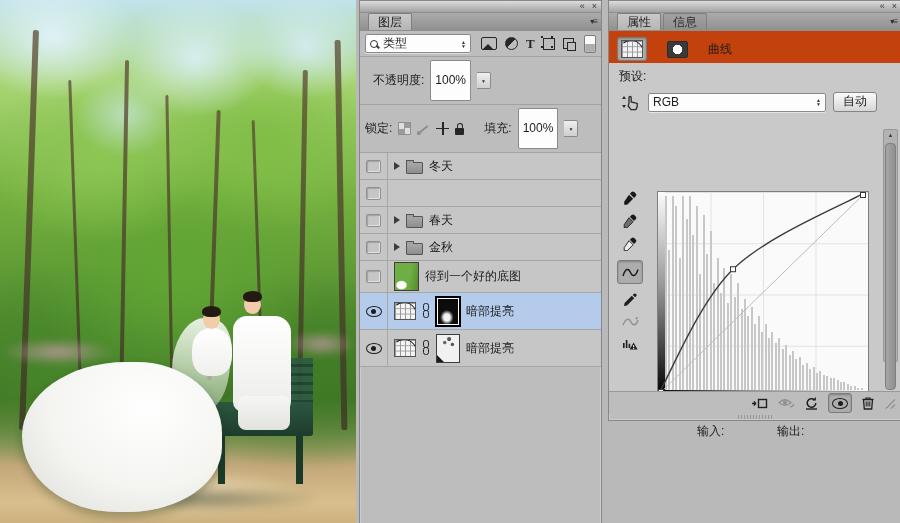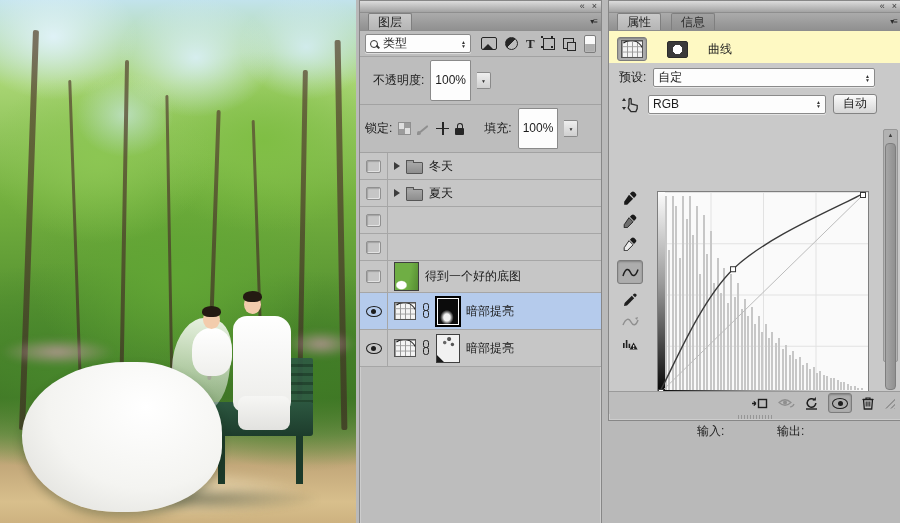--- a/index.html
+++ b/index.html
@@ -7,21 +7,21 @@
          font-family:"Liberation Sans","DejaVu Sans",sans-serif;font-size:12px;color:#1c1c1c;
          -webkit-font-smoothing:antialiased;}
   
   .panel{position:absolute;background:#bdbdbd;border:1px solid #878787;box-shadow:0 0 0 1px rgba(255,255,255,.25) inset;}
   .chrome{height:11px;background:linear-gradient(#dcdcdc,#a3a3a3);display:flex;align-items:center;justify-content:flex-end;
           border-bottom:1px solid #8e8e8e;padding:0 4px;gap:7px;}
   .chrome span{font-size:9px;line-height:9px;color:#3a3a3a;cursor:default;}
   .tabbar{height:17px;background:linear-gradient(#ababab,#909090);display:flex;align-items:flex-end;border-bottom:1px solid #8e8e8e;padding-left:8px;}
   .tab{height:16px;line-height:16px;padding:0 9px;font-size:12px;color:#222;}
   .tab.active{background:linear-gradient(#c9c9c9,#b5b5b5);border:1px solid #7f7f7f;border-bottom:none;border-radius:2px 2px 0 0;}
-  .tab.inactive{color:#2e2e2e;background:linear-gradient(#a2a2a2,#8f8f8f);border:1px solid #7f7f7f;border-bottom:none;margin-left:10px;border-radius:2px 2px 0 0;}
+  .tab.inactive{color:#2e2e2e;background:linear-gradient(#a2a2a2,#8f8f8f);border:1px solid #7f7f7f;border-bottom:none;margin-left:2px;border-radius:2px 2px 0 0;}
   .panelmenu{margin-left:auto;margin-right:4px;font-size:8px;color:#2c2c2c;letter-spacing:-1px;align-self:center;}
   
   .combo{background:#fdfdfd;border:1px solid #8a8a8a;border-radius:2px;height:17px;display:flex;align-items:center;
          padding:0 4px;gap:4px;box-shadow:0 1px 0 rgba(255,255,255,.5);}
   .combo .grow{flex:1;}
   .spin{display:flex;flex-direction:column;line-height:4px;font-size:5px;color:#333;margin-left:auto;}
   .field{background:#fdfdfd;border:1px solid #8a8a8a;border-radius:2px 0 0 2px;height:15px;line-height:15px;padding:12px 4px;min-width:30px;text-align:left;}
   .fbtn{background:linear-gradient(#efefef,#cfcfcf);border:1px solid #8a8a8a;border-left:none;border-radius:0 2px 2px 0;
         height:15px;width:13px;display:flex;align-items:center;justify-content:center;font-size:5px;color:#333;}
   .btn{background:linear-gradient(#fbfbfb,#d6d6d6);border:1px solid #838383;border-radius:3px;height:18px;line-height:17px;padding:0 9px;}
@@ -108,21 +108,21 @@
      linear-gradient(100deg,#6fae44 60%,#558c31);}
   .thumbmask1{width:22px;height:27px;background:radial-gradient(ellipse 9px 10px at 45% 72%,#f2f2f2 0 35%,#777 55%,#0c0c0c 75%);border:1px solid #000;outline:1px solid #fff;outline-offset:-2px;box-shadow:0 0 0 1px #000;}
   .thumbmask2{width:22px;height:27px;border:1px solid #3f3f3f;background:
      linear-gradient(45deg,#1a1a1a 14%,transparent 14.5%),
      radial-gradient(circle at 55% 15%,#555 0 1.5px,transparent 2.5px),
      radial-gradient(circle at 35% 28%,#666 0 1.2px,transparent 2.2px),
      radial-gradient(circle at 70% 35%,#555 0 1.2px,transparent 2.2px),#f1f1f1;}
   .lname{white-space:nowrap;overflow:hidden;}
   
   #propsPanel{left:608px;top:0;width:292px;height:419px;}
-  .pp-head{display:flex;align-items:center;gap:20px;padding:6px 8px 5px;border-bottom:1px solid #a0a0a0;background:#fef9c3;}
+  .pp-head{display:flex;align-items:center;gap:20px;padding:6px 8px 5px;border-bottom:1px solid #a0a0a0;background:#c2410c;}
   .pp-body{position:absolute;left:0;top:62px;right:0;bottom:28px;background:#c9c9c9;}
   .pp-row{display:flex;align-items:center;gap:7px;padding:5px 10px 0 10px;}
   .toolcol{position:absolute;left:6px;top:128px;width:30px;display:flex;flex-direction:column;gap:9px;align-items:center;}
   #plot{position:absolute;left:48px;top:128px;width:210px;height:205px;border:1px solid #7e7e7e;background-color:#fafafa;
         background-image:linear-gradient(to right,#e2e2e2 1px,transparent 1px),linear-gradient(to bottom,#e2e2e2 1px,transparent 1px);
         background-size:25% 25%;}
   #plot .gradv{position:absolute;left:0;top:0;bottom:0;width:7px;background:linear-gradient(to bottom,#fcfcfc,#9a9a9a 45%,#000);}
   #plot .gradh{position:absolute;left:0;right:0;bottom:0;height:7px;background:linear-gradient(to right,#000,#9a9a9a 45%,#fcfcfc);}
   .hbar{position:absolute;bottom:7px;width:2px;background:#c7c7c7;}
   #curveSvg{position:absolute;left:0;top:0;}
@@ -227,34 +227,39 @@
         <div class="rowbody">
             <span class="itri"></span>
           <span class="ifolder"></span>
           <span class="lname">冬天</span>
           </div>
       </div>
       <div class="lrow" style="height:26px;">
         <div class="eyecell">
             <span class="iwell"></span>
           </div>
+      </div>
+      <div class="lrow" style="height:26px;">
+        <div class="eyecell">
+            <span class="iwell"></span>
+          </div>
         <div class="rowbody">
             <span class="itri"></span>
           <span class="ifolder"></span>
-          <span class="lname">夏天</span>
+          <span class="lname">春天</span>
           </div>
       </div>
       <div class="lrow" style="height:26px;">
         <div class="eyecell">
             <span class="iwell"></span>
           </div>
-      </div>
-      <div class="lrow" style="height:26px;">
-        <div class="eyecell">
-            <span class="iwell"></span>
+        <div class="rowbody">
+            <span class="itri"></span>
+          <span class="ifolder"></span>
+          <span class="lname">金秋</span>
           </div>
       </div>
       <div class="lrow" style="height:31px;">
         <div class="eyecell">
             <span class="iwell"></span>
           </div>
         <div class="rowbody">
             <span class="thumb"></span>
           <span class="lname">得到一个好的底图</span>
           </div>
@@ -299,27 +304,20 @@
       <span class="toolbtn pressed" style="width:28px;height:22px;">
         <span class="curvebadge"></span>
         </span>
       <span class="maskchip"></span>
       <span>曲线</span>
     </div>
 
     <div class="pp-body">
       <div class="pp-row">
         <span class="lbl">预设:</span>
-        <div class="combo" style="flex:1;margin-right:16px;">
-          <span class="grow">自定</span>
-          <span class="spin">
-              <span>▲</span>
-              <span>▼</span>
-            </span>
-        </div>
       </div>
       <div class="pp-row" style="padding-top:7px;border-radius:7px;">
         <svg width="22" height="17" viewBox="0 0 22 17">
           <path d="M3 5l2-3 2 3zM3 11l2 3 2-3z" fill="#2b2b2b"></path>
           <path d="M10 9V3.6a1.1 1.1 0 0 1 2.2 0V8l6 1.4v3.2l-1.3 3H12l-2.8-3.6z" fill="none" stroke="#2b2b2b" stroke-width="1.3"></path>
         </svg>
         <div class="combo" style="width:168px;">
           <span class="grow">RGB</span>
           <span class="spin">
               <span>▲</span>

